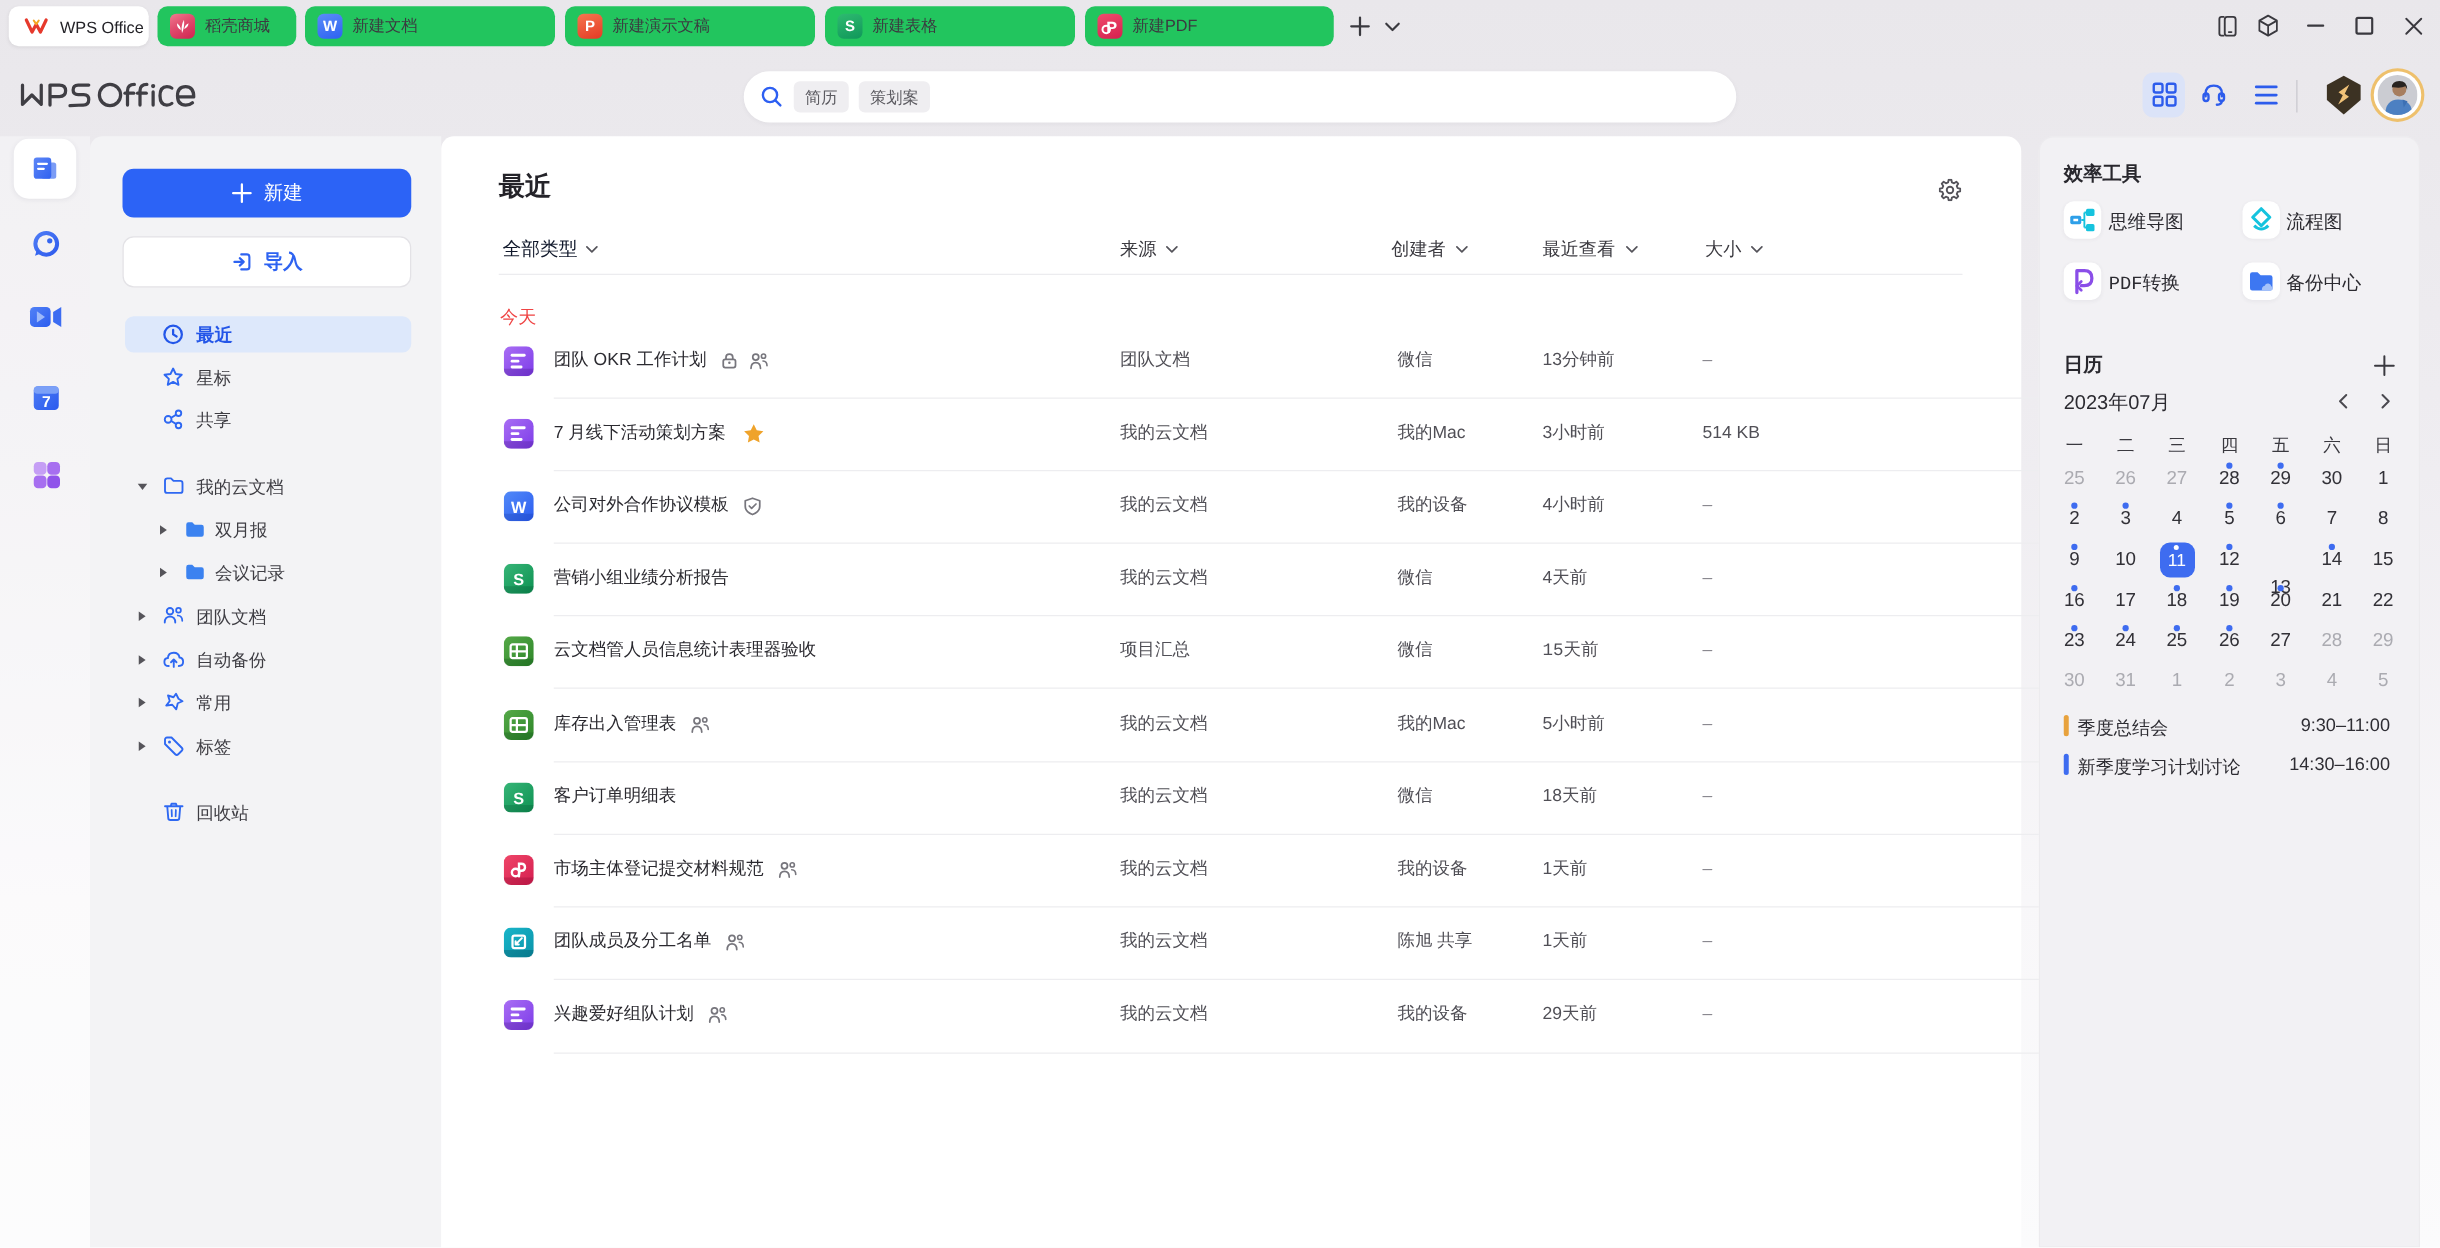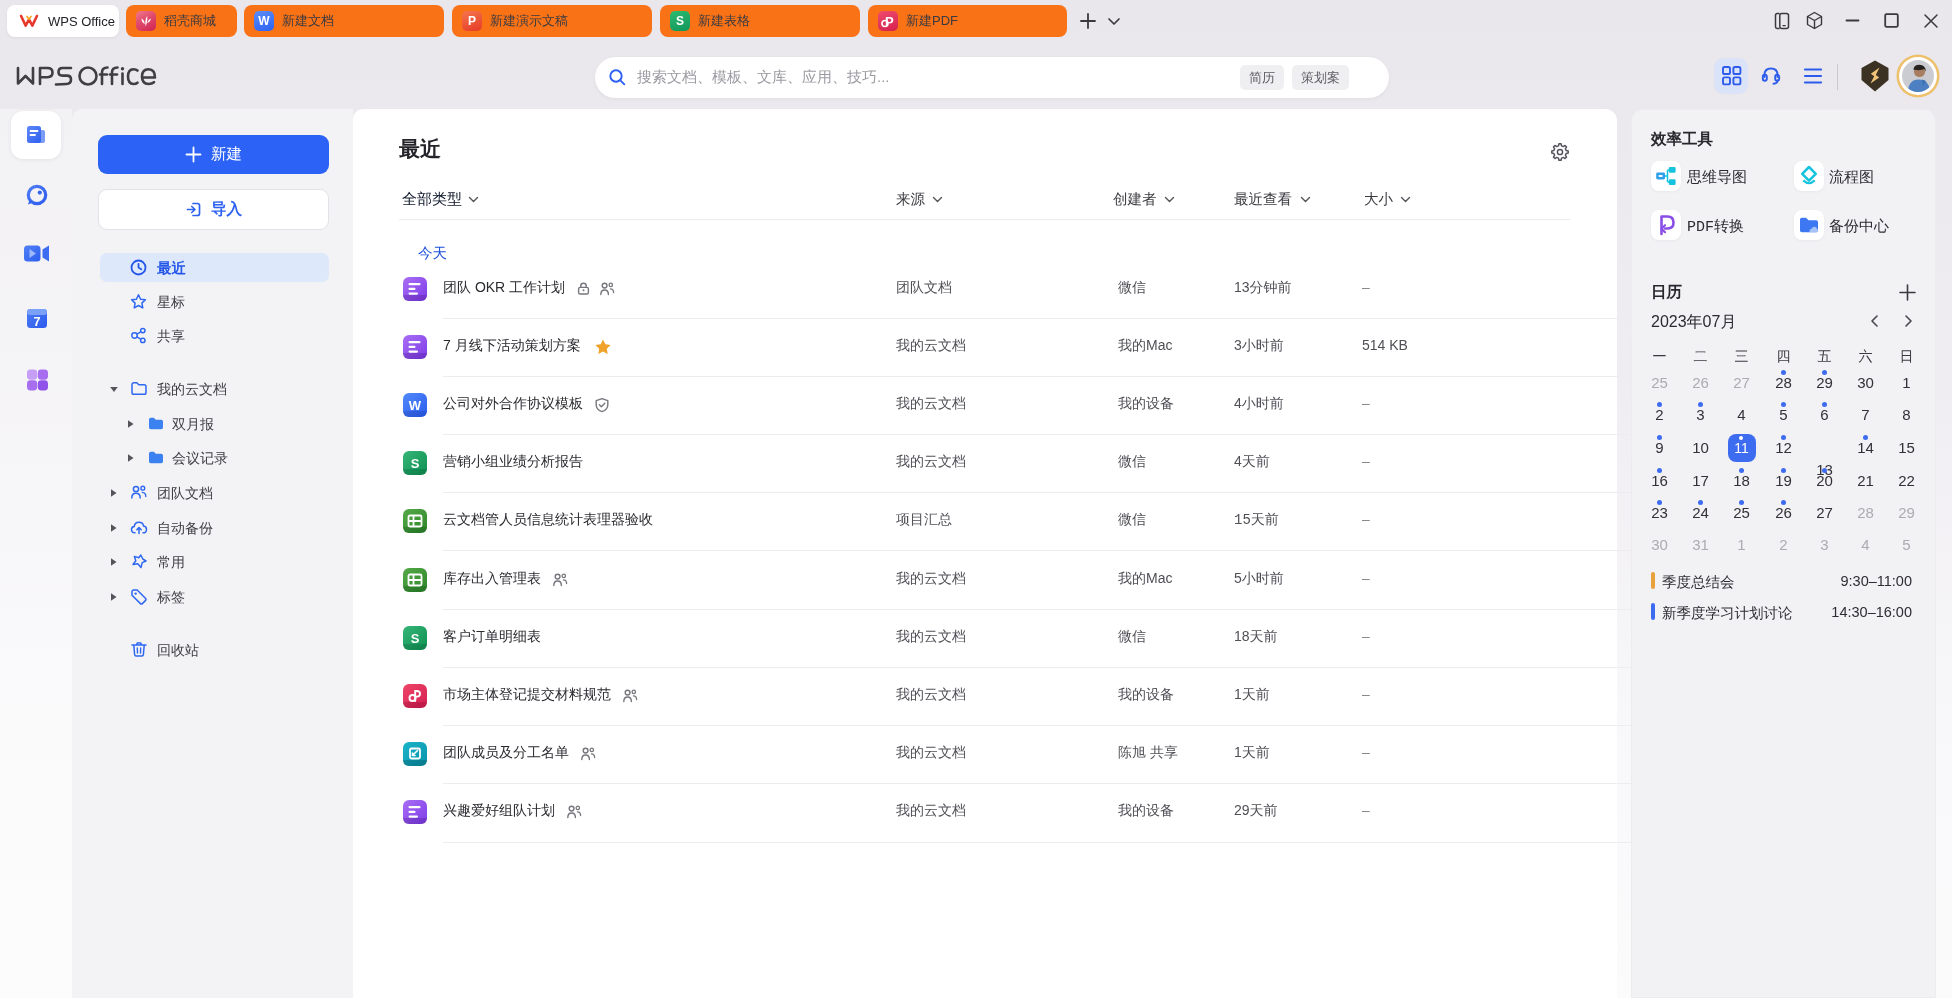--- a/index.html
+++ b/index.html
@@ -1,21 +1,21 @@
 <!DOCTYPE html>
 <html><head>
 <meta charset="utf-8">
 <style>
   html,body{margin:0;padding:0;}
   body{width:1952px;height:998px;overflow:hidden;position:relative;
     font-family:"Liberation Sans",sans-serif;
     background:linear-gradient(180deg,#e9e7eb 0%,#ebe9ed 12%,#efedf1 38%,#f8f7f9 72%,#fbfbfc 100%);}
   .abs{position:absolute;}
   
-  .tab{position:absolute;top:5px;height:32px;border-radius:8px;background:#f97316;
+  .tab{position:absolute;top:5px;height:32px;border-radius:8px;background:#22c55e;
     display:flex;align-items:center;font-size:13px;color:#3b3a40;}
   .tab .ticon{width:20px;height:20px;border-radius:5px;margin:0 8px 0 10px;position:relative;flex:none;}
   .tab.active{background:#ffffff;color:#232227;box-shadow:0 1px 3px rgba(0,0,0,.06);}
   
   .searchbar{position:absolute;left:595px;top:57px;width:794px;height:41px;background:#fff;
     border-radius:21px;box-shadow:0 1px 4px rgba(40,40,60,.05);display:flex;align-items:center;}
   .stag{height:25px;border-radius:5px;background:#efeef1;color:#5c5b61;font-size:13px;
     display:flex;align-items:center;padding:0 9px;margin-left:8px;}
   
   .rail{position:absolute;left:0;top:109px;width:72px;bottom:0;background:rgba(255,255,255,.38);}
@@ -124,21 +124,20 @@
     <path d="M121.5 6.5 Q120 5.2 117.5 5.2 Q112 5.2 112 12.6 Q112 20 117.5 20 Q120 20 121.5 18.7"></path>
     <path d="M126 13.5 H139 Q139 5.2 132.5 5.2 Q126 5.2 126 12.6 Q126 20 132.5 20 Q136 20 138 18.2"></path>
   </g>
   <circle cx="106.5" cy="4.8" r="1.7" fill="#3f3e44"></circle>
 </svg>
 <div class="searchbar">
   <svg style="margin-left:13px;" width="19" height="19" viewBox="0 0 19 19">
     <circle cx="8" cy="8" r="5.7" fill="none" stroke="#2d5ff2" stroke-width="1.9"></circle>
     <path d="M12.3 12.3 L16.3 16.3" stroke="#2d5ff2" stroke-width="1.9" stroke-linecap="round"></path>
   </svg>
-  <span style="margin-left:10px;font-size:15px;color:#9b9aa1;flex:1;">搜索文档、模板、文库、应用、技巧...</span>
   <div class="stag">简历</div>
   <div class="stag" style="margin-right:40px;">策划案</div>
 </div>
 <div class="abs" style="left:1714px;top:58px;width:34px;height:36px;background:#dbe3f8;border-radius:9px;"></div>
 <svg class="abs" style="left:1721px;top:65px;" width="21" height="21" viewBox="0 0 21 21">
   <g fill="none" stroke="#2d5cec" stroke-width="1.9">
     <rect x="2" y="2" width="7" height="7" rx="1.6"></rect>
     <rect x="12.4" y="2" width="7" height="7" rx="1.6"></rect>
     <rect x="2" y="12.4" width="7" height="7" rx="1.6"></rect>
     <rect x="12.4" y="12.4" width="7" height="7" rx="1.6"></rect>
@@ -344,21 +343,21 @@
   </svg>
 <span class="abs" style="left:1234px;top:190px;font-size:14.5px;color:#3b3a40;">最近查看</span>
 <svg class="abs" style="left:1300px;top:196px;" width="11" height="8" viewBox="0 0 11 8">
     <path d="M1.5 1.5 L5.5 5.5 L9.5 1.5" fill="none" stroke="#55545b" stroke-width="1.4" stroke-linecap="round" stroke-linejoin="round"></path>
   </svg>
 <span class="abs" style="left:1364px;top:190px;font-size:14.5px;color:#3b3a40;">大小</span>
 <svg class="abs" style="left:1400px;top:196px;" width="11" height="8" viewBox="0 0 11 8">
     <path d="M1.5 1.5 L5.5 5.5 L9.5 1.5" fill="none" stroke="#55545b" stroke-width="1.4" stroke-linecap="round" stroke-linejoin="round"></path>
   </svg>
 <div class="abs" style="left:399px;top:219px;width:1171px;height:1px;background:#ececef;"></div>
-<span class="abs" style="left:418px;top:244px;font-size:14.5px;color:#1d4ed8;">今天</span>
+<span class="abs" style="left:400px;top:244px;font-size:14.5px;color:#ef4444;">今天</span>
 <svg width="0" height="0" style="position:absolute;">
     <defs>
 <linearGradient id="gpd" x1="0" y1="0" x2="1" y2="1">
         <stop offset="0" stop-color="#a96ef4"></stop>
         <stop offset="1" stop-color="#7d3ce8"></stop>
       </linearGradient>
 <linearGradient id="gwd" x1="0" y1="0" x2="1" y2="1">
         <stop offset="0" stop-color="#528af8"></stop>
         <stop offset="1" stop-color="#2b5cf0"></stop>
       </linearGradient>

